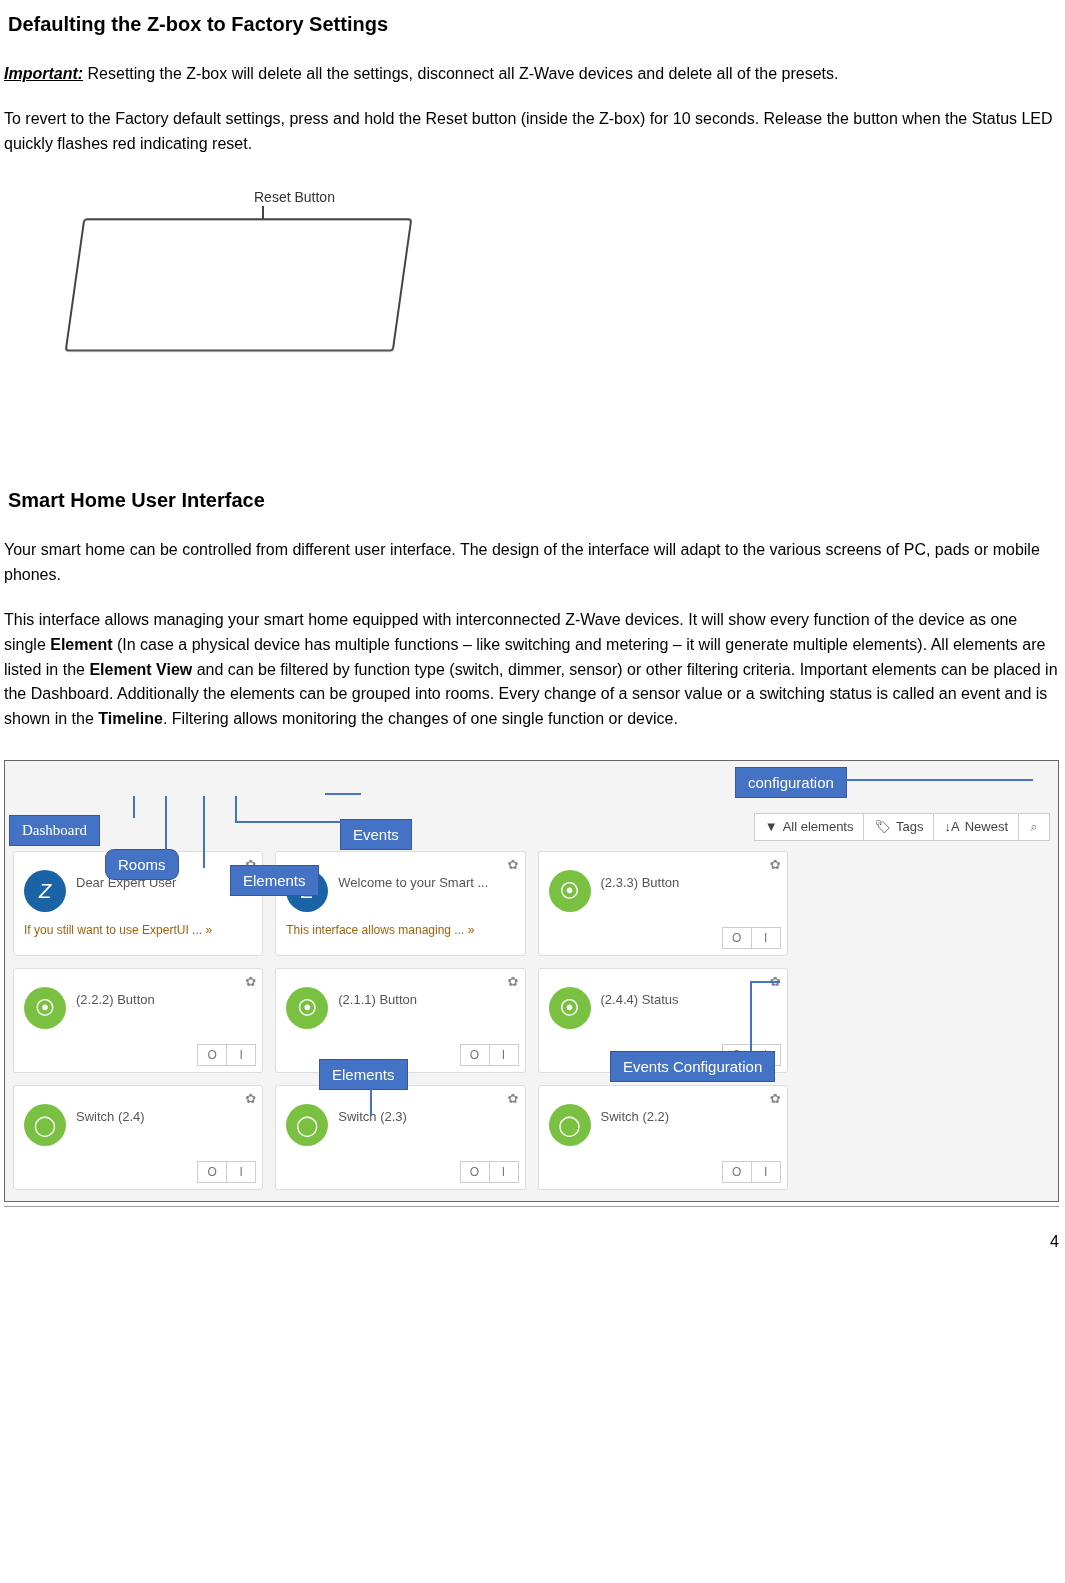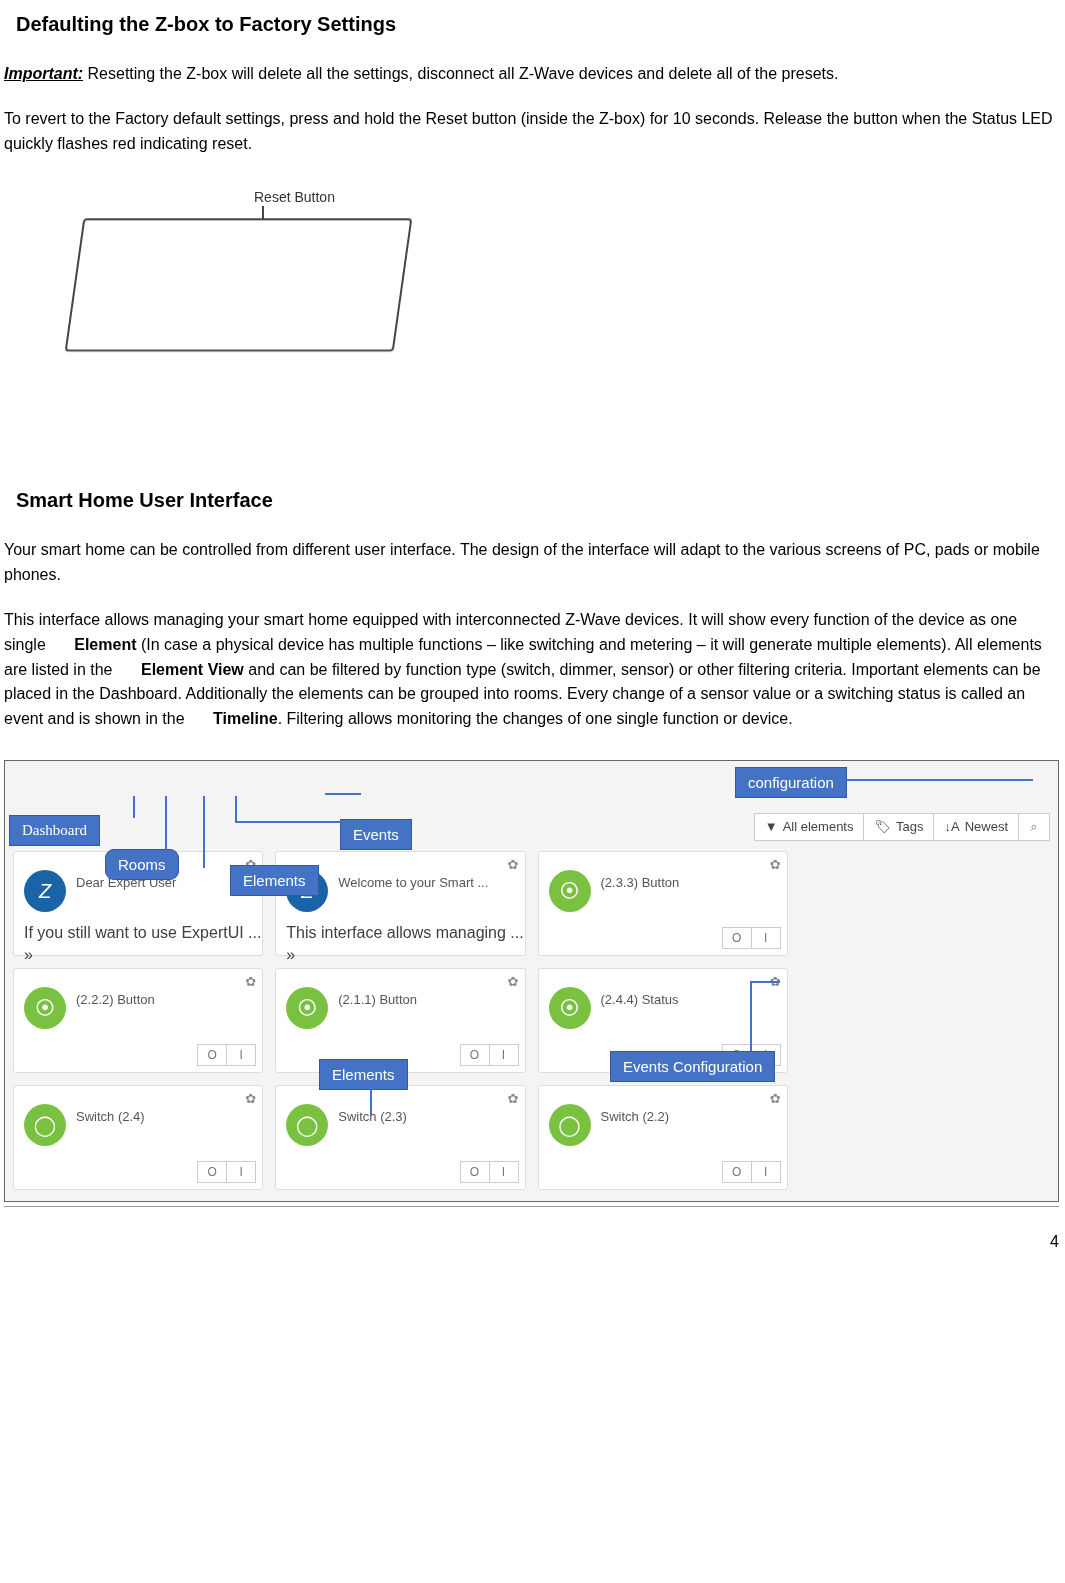--- a/index.html
+++ b/index.html
@@ -8,32 +8,32 @@
     line-height: 1.4;
     color: #000;
     margin: 0;
     padding: 6px 4px 16px 4px;
     width: 1055px;
     background: #fff;
   }
   h2.section-title {
     font-size: 20px;
     font-weight: 700;
-    margin: 4px 0 24px 12px;
+    margin: 4px 0 24px 4px;
   }
   p {
     margin: 0 0 20px 0;
     line-height: 1.55;
   }
   .important-label {
     font-weight: 700;
     font-style: italic;
     text-decoration: underline;
   }
-  .bold-inline { font-weight: 700; margin-left: 24px; }
+  .bold-inline { font-weight: 700; }
 
   
   .device-figure {
     width: 450px;
     height: 300px;
     margin: 0 0 10px 0;
     position: relative;
   }
   .device-figure .callout {
     position: absolute;
@@ -165,21 +165,21 @@
   }
   .icon-z { background:#1a63a6; font-size:16px; font-style:italic;}
   .icon-btn { background:#7ac142; }
   .icon-sw  { background:#7ac142; }
   .card .title {
     position:absolute; left:62px; top:22px; right:8px;
     font-size:13px;
   }
   .card .sub {
     position:absolute; left:10px; top:70px;
-    font-size:16px; color:#404040;
+    font-size:12px; color:#a16207;
   }
   .card .toggle {
     position:absolute; right:6px; bottom:6px;
     display:flex;
   }
   .card .toggle span{
     border:1px solid #ccc; width:28px;height:20px;
     display:flex;align-items:center;justify-content:center;
     font-size:12px;color:#777;margin-left:-1px;
   }

